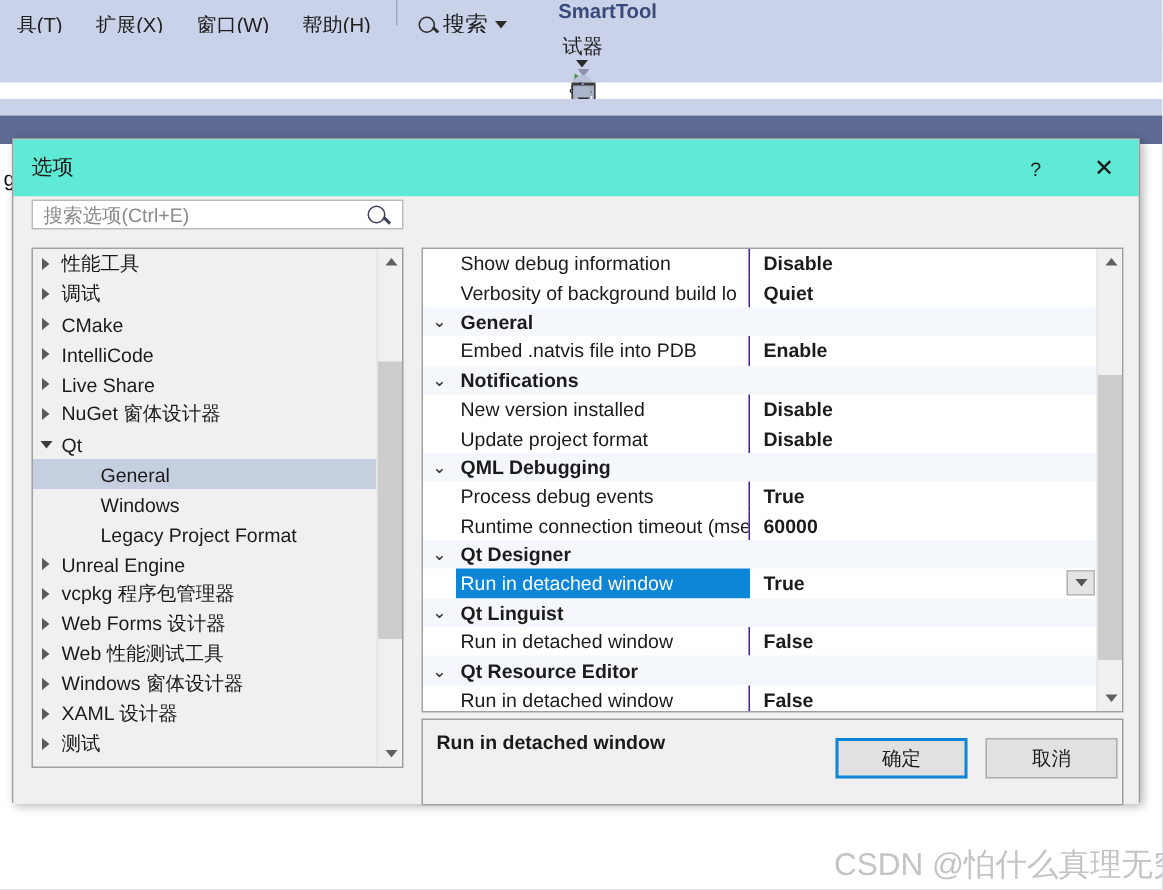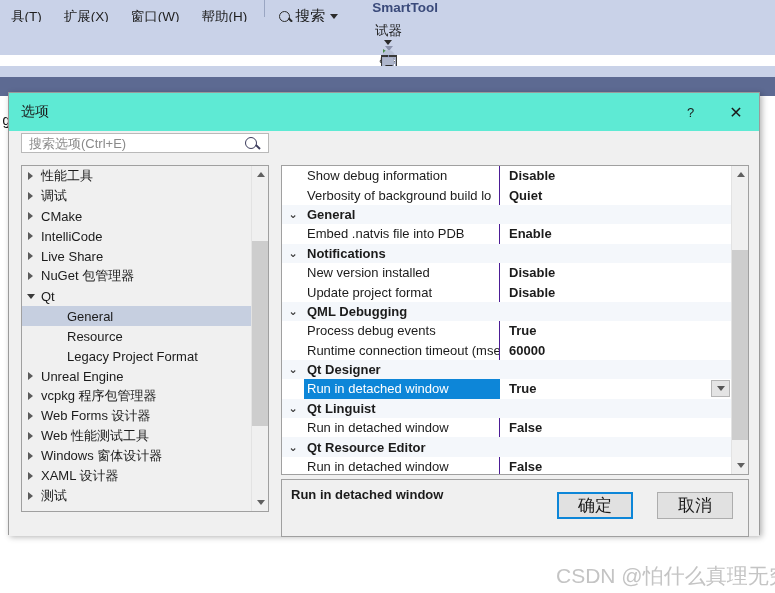--- a/index.html
+++ b/index.html
@@ -197,22 +197,22 @@
   }
   .sb-arrow.up { top: 0; }
   .sb-arrow.dn { bottom: 0; }
   .ar-up { width:0;height:0;border-left:4px solid transparent;border-right:4px solid transparent;border-bottom:5px solid #606060; }
   .ar-dn { width:0;height:0;border-left:4px solid transparent;border-right:4px solid transparent;border-top:5px solid #606060; }
   .sb-thumb { position: absolute; left: 0; width: 17px; background: #cdcdcd; }
 
   
   .dlg-foot { position: absolute; left: 0; right: 0; bottom: 0; height: 56px; }
   .btn {
-    position: absolute; top: 14px; height: 27px; width: 76px;
-    font-size: 17px; color: #1b1b1b; background: #e1e1e1;
+    position: absolute; top: 14px; height: 27px; width: 88px;
+    font-size: 13px; color: #1b1b1b; background: #e1e1e1;
     border: 1px solid #adadad; display:flex; align-items:center;
     justify-content:center; cursor: default;
   }
   .btn.primary { left: 548px; border: 2px solid #0d86d8; }
   .btn.secondary { left: 648px; }
 
   .watermark {
     position: absolute; left: 556px; top: 562px;
     font-size: 21px; color: #c4c4c4; white-space: nowrap;
     font-family: "Liberation Sans", sans-serif;
@@ -379,35 +379,35 @@
             <div class="tree-row">
               <span class="tw">
                 <i class="arrow-c"></i>
               </span>
               <span class="tree-label">Live Share</span>
             </div>
             <div class="tree-row">
               <span class="tw">
                 <i class="arrow-c"></i>
               </span>
-              <span class="tree-label">NuGet 包管理器</span>
+              <span class="tree-label">NuGet 窗体设计器</span>
             </div>
             <div class="tree-row">
               <span class="tw">
                 <i class="arrow-o"></i>
               </span>
               <span class="tree-label">Qt</span>
             </div>
             <div class="tree-row child sel">
               <span class="tw"></span>
               <span class="tree-label">General</span>
             </div>
             <div class="tree-row child">
               <span class="tw"></span>
-              <span class="tree-label">Resource</span>
+              <span class="tree-label">Windows</span>
             </div>
             <div class="tree-row child">
               <span class="tw"></span>
               <span class="tree-label">Legacy Project Format</span>
             </div>
             <div class="tree-row">
               <span class="tw">
                 <i class="arrow-c"></i>
               </span>
               <span class="tree-label">Unreal Engine</span>

